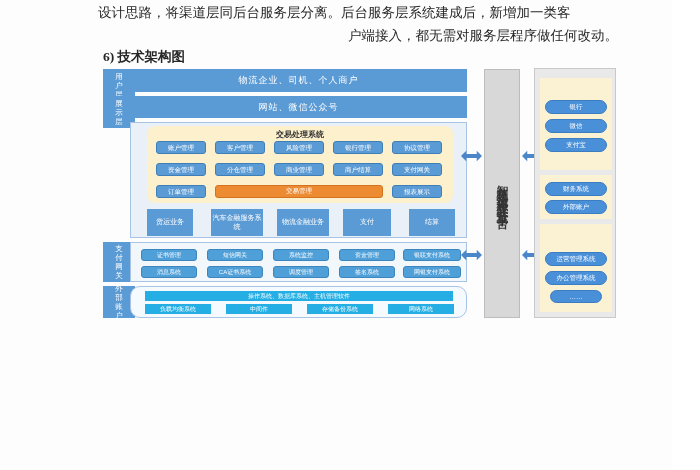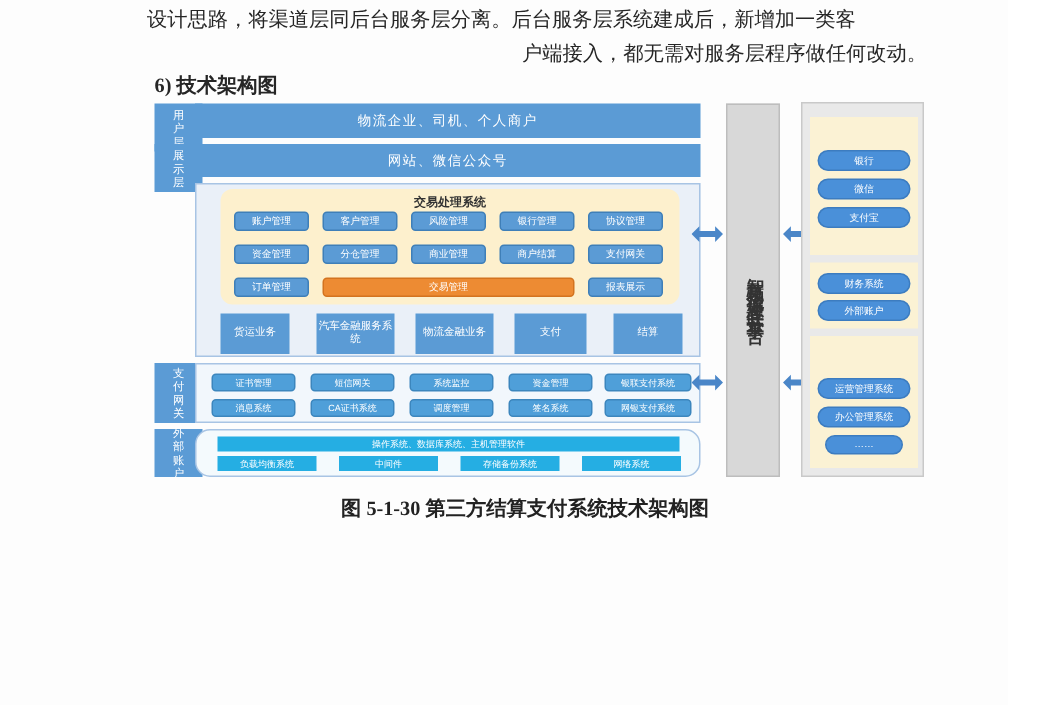--- a/index.html
+++ b/index.html
@@ -141,16 +141,15 @@
       <div class="abs pill" style="left:5px;top:7px;width:62px;height:14px;">财务系统</div>
       <div class="abs pill" style="left:5px;top:25px;width:62px;height:14px;">外部账户</div>
     </div>
     <div class="abs cream" style="left:5px;top:155px;width:72px;height:88px;">
       <div class="abs pill" style="left:5px;top:28px;width:62px;height:14px;">运营管理系统</div>
       <div class="abs pill" style="left:5px;top:47px;width:62px;height:14px;">办公管理系统</div>
       <div class="abs pill" style="left:10px;top:66px;width:52px;height:13px;">……</div>
     </div>
   </div>
 
-  <div class="abs cap" style="left:120px;top:330px;width:460px;">图 5-1-30 第三方结算支付系统技术架构图</div>
 
 
 </div>
 
 </body></html>

